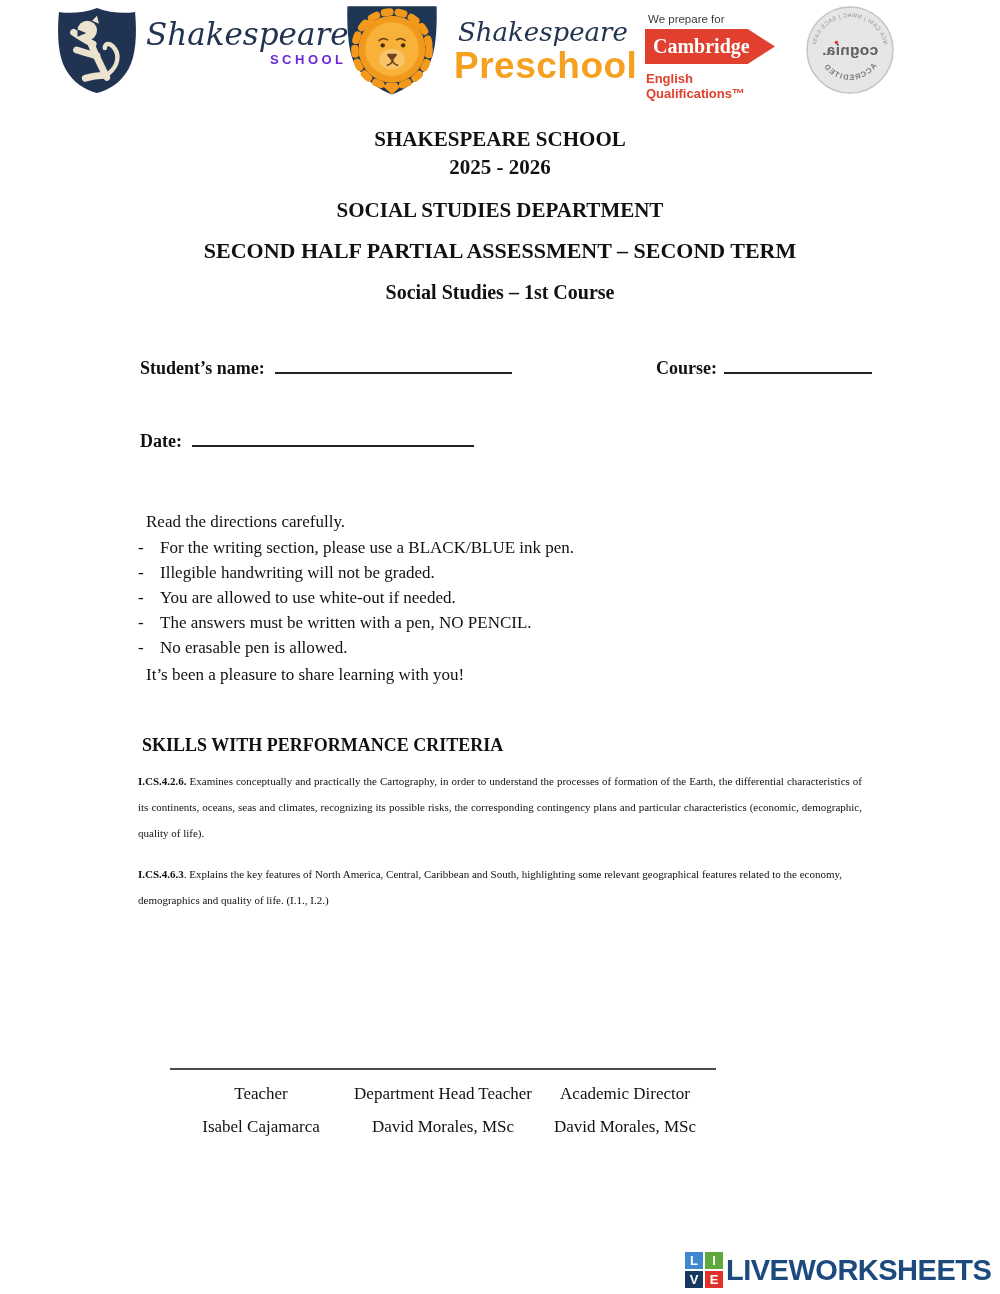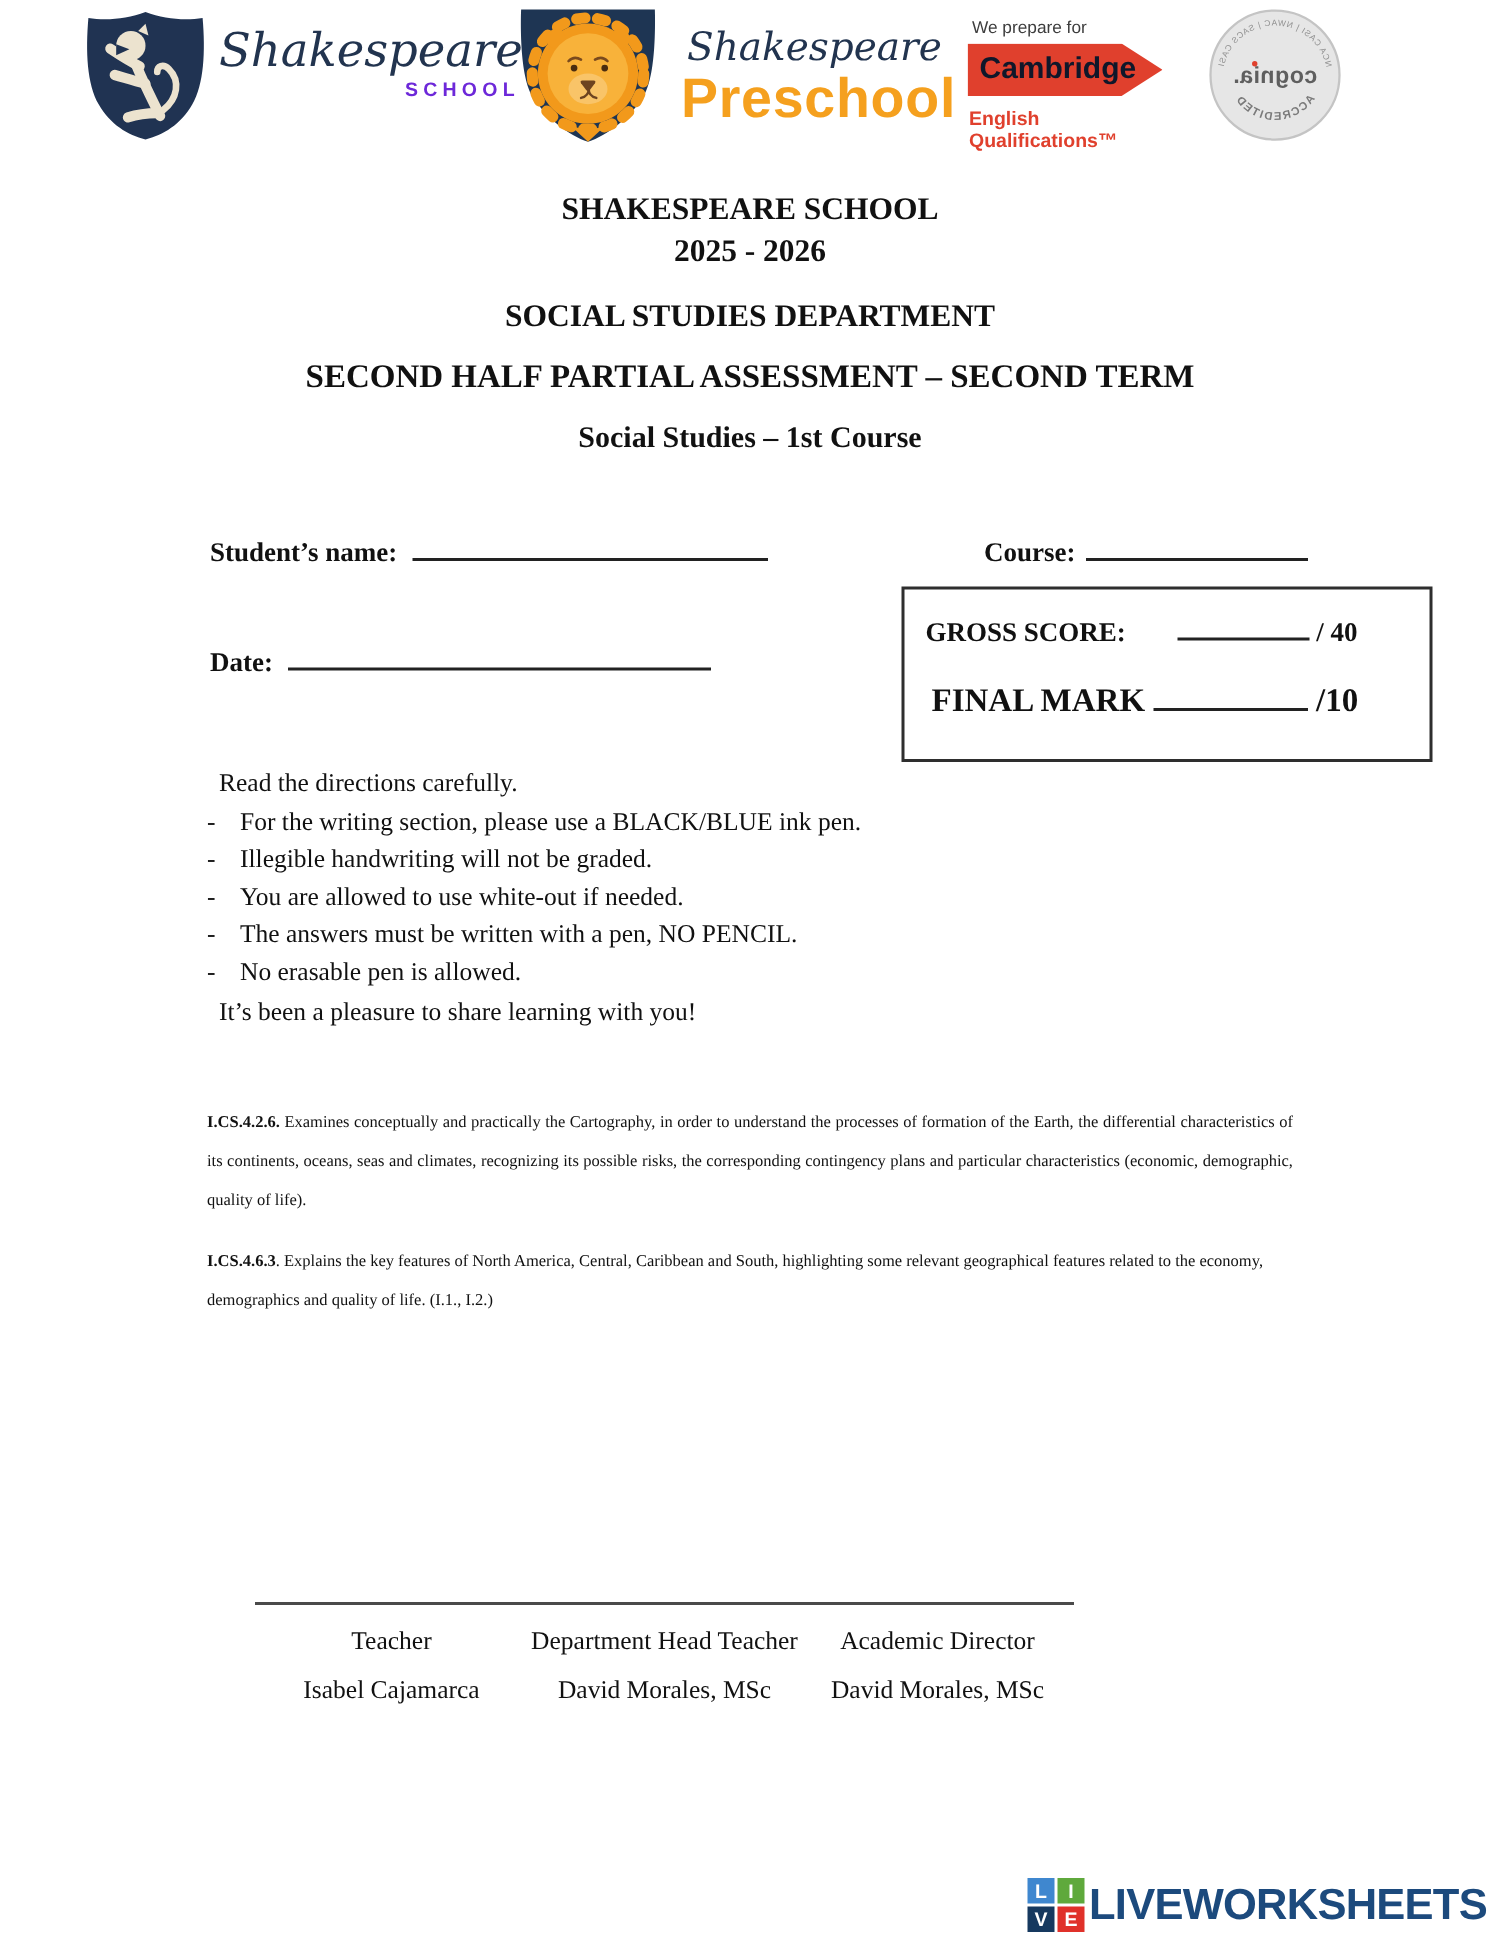--- a/index.html
+++ b/index.html
@@ -17,21 +17,21 @@
   .pre-wordmark{display:flex;flex-direction:column;margin-top:2px;}
   .pre-script{font-family:"DejaVu Serif",serif;font-style:italic;font-size:26px;color:#22344f;line-height:1;margin-left:4px;}
   .pre-word{font-family:"Liberation Sans",sans-serif;font-weight:bold;font-size:37px;color:#f5a01e;
             letter-spacing:0.5px;line-height:1;margin-top:2px;}
 
   .logo-cambridge{position:absolute;left:645px;top:13px;width:150px;}
   .camb-tag{font-family:"Liberation Sans",sans-serif;font-size:11.5px;color:#3d3d3d;margin:0 0 4px 3px;}
   .camb-box{width:130px;height:35px;background:#e0402d;
             clip-path:polygon(0 0,79% 0,100% 50%,79% 100%,0 100%);
             display:flex;align-items:center;}
-  .camb-box span{color:#0f172a;font-family:Liberation Sans, sans-serif;font-weight:bold;
+  .camb-box span{color:#ffffff;font-family:Liberation Serif, serif;font-weight:bold;
                  font-size:20px;padding-left:8px;}
   .camb-sub{font-family:"Liberation Sans",sans-serif;font-weight:bold;font-size:13px;
             color:#e0402d;margin:7px 0 0 1px;}
 
   .logo-cognia{position:absolute;left:806px;top:6px;width:88px;height:88px;transform:scaleX(-1);}
 
   
   .doc-title{position:absolute;left:0;width:1000px;text-align:center;font-weight:bold;}
   .t1{top:127px;font-size:21px;}
   .t2{top:155px;font-size:21px;}
@@ -168,32 +168,20 @@
   <div class="frm frm-course">
     <span>Course:</span>
     <span class="blank" style="width:148px;margin-left:2px;"></span>
   </div>
 
   <div class="frm frm-date">
     <span>Date:</span>
     <span class="blank" style="width:282px;margin-left:6px;"></span>
   </div>
 
-  <div class="score-box">
-    <div class="gross-row">
-      <span>GROSS SCORE:</span>
-      <span class="blank" style="width:88px;margin-left:30px;"></span>
-      <span>/ 40</span>
-    </div>
-    <div class="final-row">
-      <span>FINAL MARK</span>
-      <span class="blank" style="width:103px;"></span>
-      <span>/10</span>
-    </div>
-  </div>
 
   <div class="directions">
     <div class="dir-intro">Read the directions carefully.</div>
     <ul class="dir-list">
       <li>
         <span>-</span>
         <span>For the writing section, please use a BLACK/BLUE ink pen.</span>
       </li>
       <li>
         <span>-</span>
@@ -209,20 +197,21 @@
       </li>
       <li>
         <span>-</span>
         <span>No erasable pen is allowed.</span>
       </li>
     </ul>
     <div class="dir-outro">It’s been a pleasure to share learning with you!</div>
   </div>
 
   <div class="skills">
+    <div class="skills-head">SKILLS WITH PERFORMANCE CRITERIA</div>
     <p class="skill-p just"><b>I.CS.4.2.6.</b><span> Examines conceptually and practically the Cartography, in order to understand the processes of formation of the Earth, the differential characteristics of its continents, oceans, seas and climates, recognizing its possible risks, the corresponding contingency plans and particular characteristics (economic, demographic, quality of life).</span></p>
     <p class="skill-p"><b>I.CS.4.6.3</b><span>. Explains the key features of North America, Central, Caribbean and South, highlighting some relevant geographical features related to the economy, demographics and quality of life. (I.1., I.2.)</span></p>
   </div>
 
   <div class="sigs">
     <div class="sig">
       <div class="sig-line"></div>
       <div class="sig-role">Teacher</div>
       <div class="sig-name">Isabel Cajamarca</div>
     </div>

